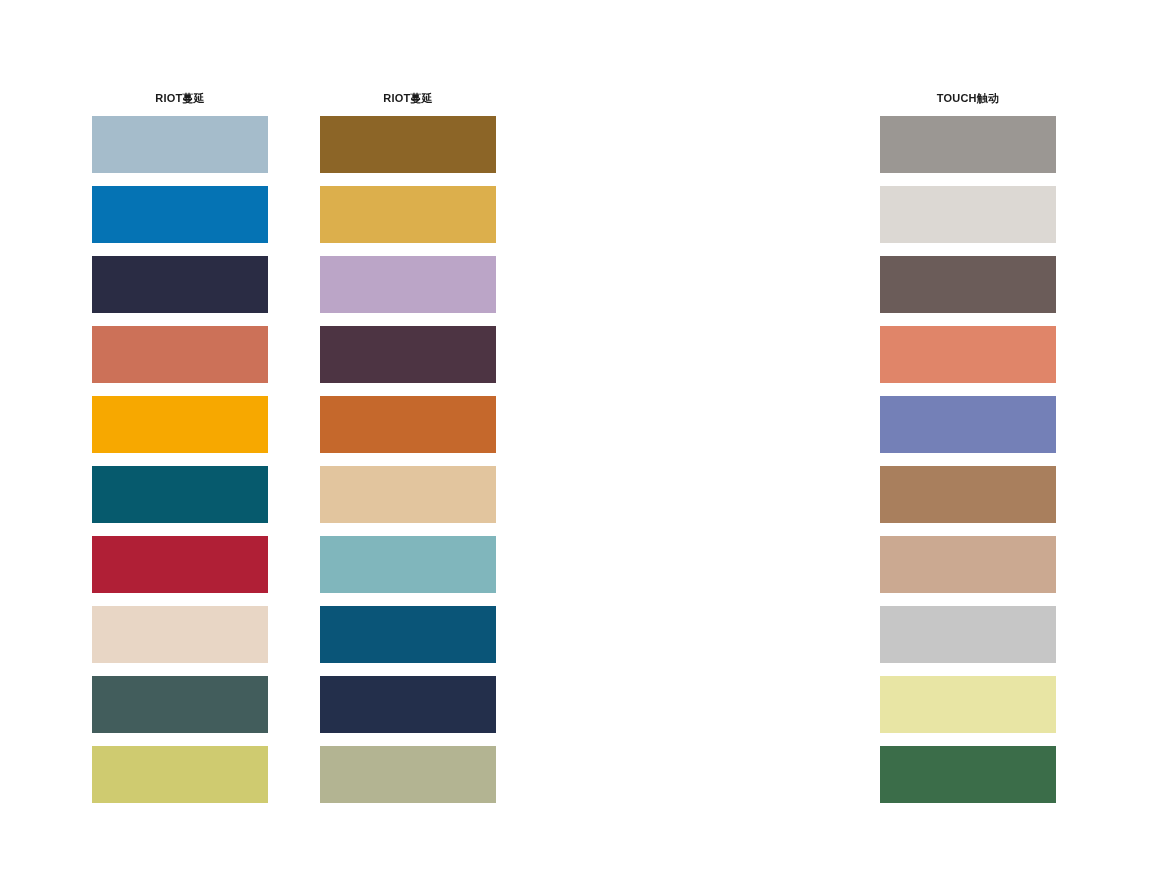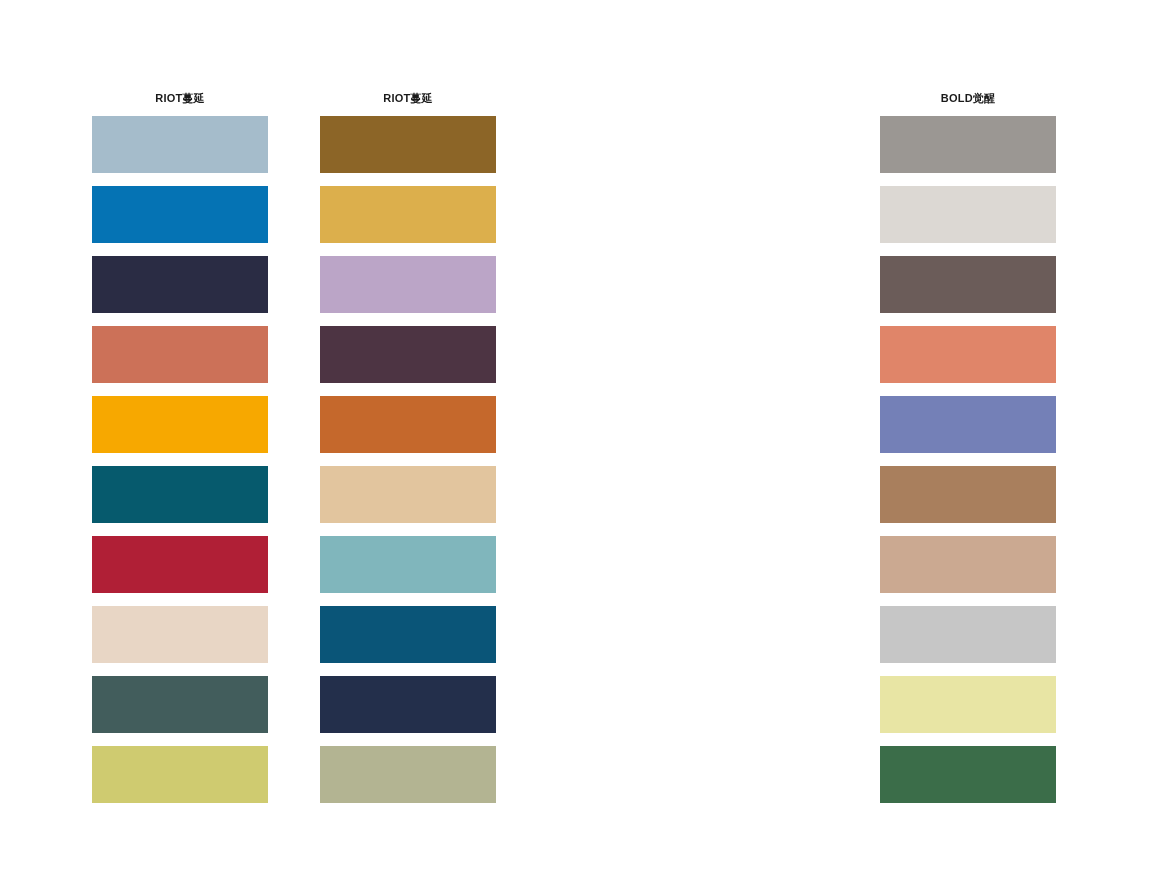--- a/index.html
+++ b/index.html
@@ -95,21 +95,21 @@
       <div class="color-swatch" style="background-color: rgb(226, 197, 158);"></div>
       <div class="color-swatch" style="background-color: rgb(128, 182, 188);"></div>
       <div class="color-swatch" style="background-color: rgb(10, 85, 120);"></div>
       <div class="color-swatch" style="background-color: rgb(35, 47, 75);"></div>
       <div class="color-swatch" style="background-color: rgb(179, 180, 146);"></div>
     </div>
   </div>
 
 
   <div class="palette-column" id="column-3">
-    <div class="column-title">BOLD觉醒</div>
+    <div class="column-title">TOUCH触动</div>
     <div class="swatch-stack">
       <div class="color-swatch" style="background-color: rgb(155, 151, 147);"></div>
       <div class="color-swatch" style="background-color: rgb(220, 216, 211);"></div>
       <div class="color-swatch" style="background-color: rgb(107, 92, 89);"></div>
       <div class="color-swatch" style="background-color: rgb(224, 133, 105);"></div>
       <div class="color-swatch" style="background-color: rgb(116, 128, 183);"></div>
       <div class="color-swatch" style="background-color: rgb(169, 127, 93);"></div>
       <div class="color-swatch" style="background-color: rgb(203, 169, 145);"></div>
       <div class="color-swatch" style="background-color: rgb(198, 198, 198);"></div>
       <div class="color-swatch" style="background-color: rgb(232, 229, 164);"></div>

